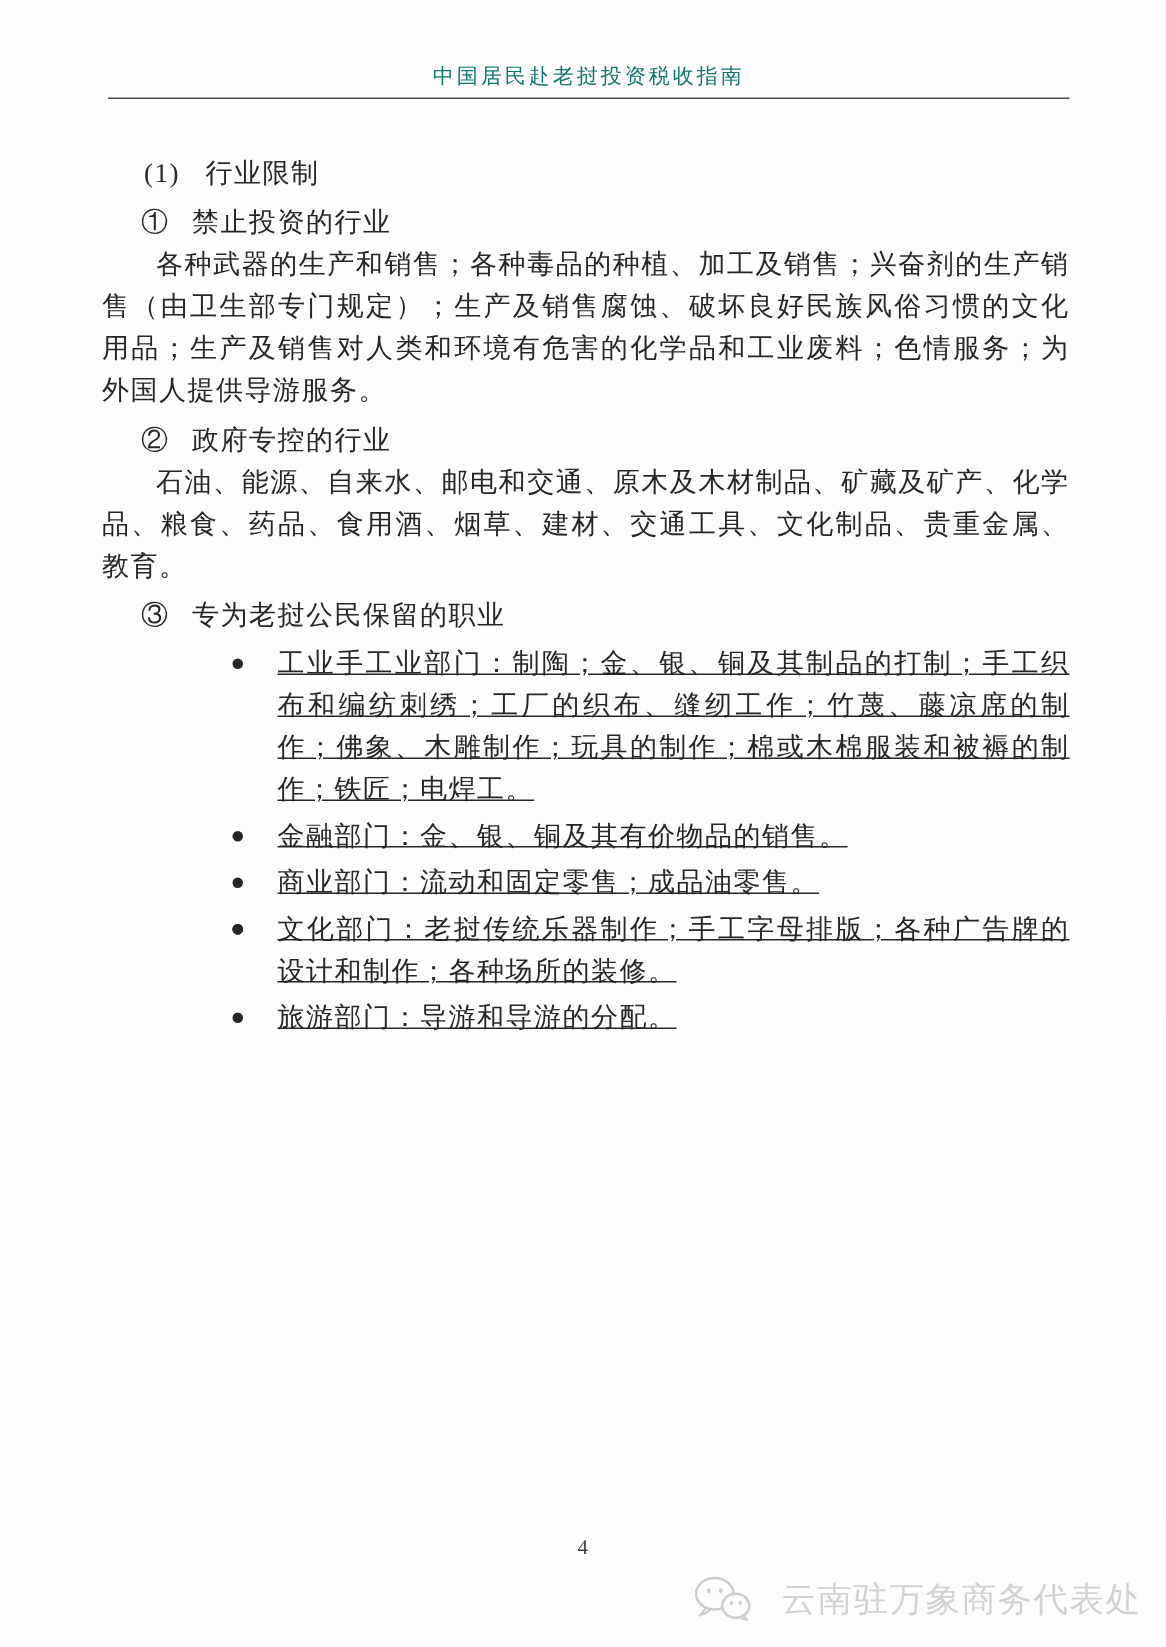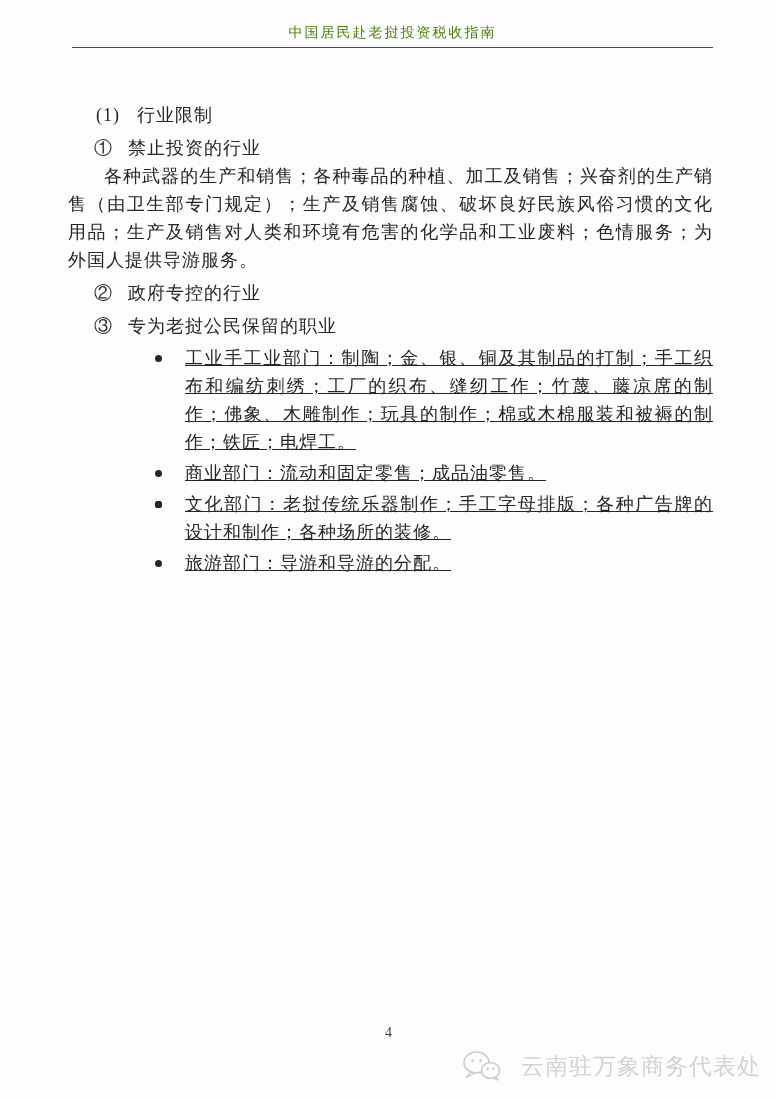--- a/index.html
+++ b/index.html
@@ -10,27 +10,27 @@
     margin: 0 auto;
     background: #fdfdfd;
     font-family: "Liberation Serif", "DejaVu Serif", serif;
     color: #262626;
     overflow: hidden;
   }
 
   
   .running-header {
     position: absolute;
-    top: 24px;
+    top: 42px;
     left: 72px;
     right: 64px;
     text-align: center;
     font-size: 14px;
     letter-spacing: 2px;
-    color: #4d7c0f;
+    color: #0f766e;
     padding-bottom: 5px;
     border-bottom: 1.5px solid #4c4c4c;
   }
 
   
   .content {
     position: absolute;
     top: 88px;
     left: 68px;
     width: 645px;
@@ -108,27 +108,29 @@
     </p>
 
     <p class="sub-heading">
       <span class="marker">①</span><span>禁止投资的行业</span>
     </p>
     <p class="para">各种武器的生产和销售；各种毒品的种植、加工及销售；兴奋剂的生产销售（由卫生部专门规定）；生产及销售腐蚀、破坏良好民族风俗习惯的文化用品；生产及销售对人类和环境有危害的化学品和工业废料；色情服务；为外国人提供导游服务。</p>
 
     <p class="sub-heading">
       <span class="marker">②</span><span>政府专控的行业</span>
     </p>
+    <p class="para">石油、能源、自来水、邮电和交通、原木及木材制品、矿藏及矿产、化学品、粮食、药品、食用酒、烟草、建材、交通工具、文化制品、贵重金属、教育。</p>
 
     <p class="sub-heading">
       <span class="marker">③</span><span>专为老挝公民保留的职业</span>
     </p>
 
     <ul class="reserved-list">
       <li><span class="dot"></span><span>工业手工业部门：制陶；金、银、铜及其制品的打制；手工织布和编纺刺绣；工厂的织布、缝纫工作；竹蔑、藤凉席的制作；佛象、木雕制作；玩具的制作；棉或木棉服装和被褥的制作；铁匠；电焊工。</span></li>
+      <li><span class="dot"></span><span>金融部门：金、银、铜及其有价物品的销售。</span></li>
       <li><span class="dot"></span><span>商业部门：流动和固定零售；成品油零售。</span></li>
       <li><span class="dot"></span></li>
       <li><span class="dot"></span></li>
       <li><span class="dot"></span><span>文化部门：老挝传统乐器制作；手工字母排版；各种广告牌的设计和制作；各种场所的装修。</span></li>
       <li><span class="dot"></span><span>旅游部门：导游和导游的分配。</span></li>
     </ul>
 
   </div>
 
   <div class="page-number">4</div>

